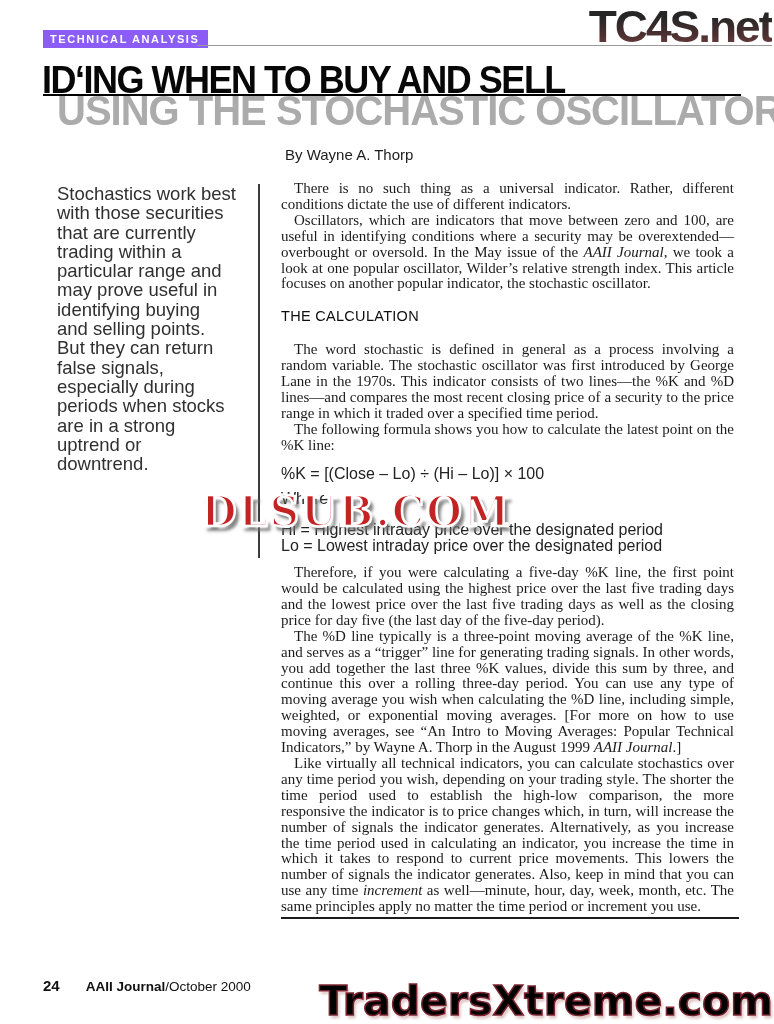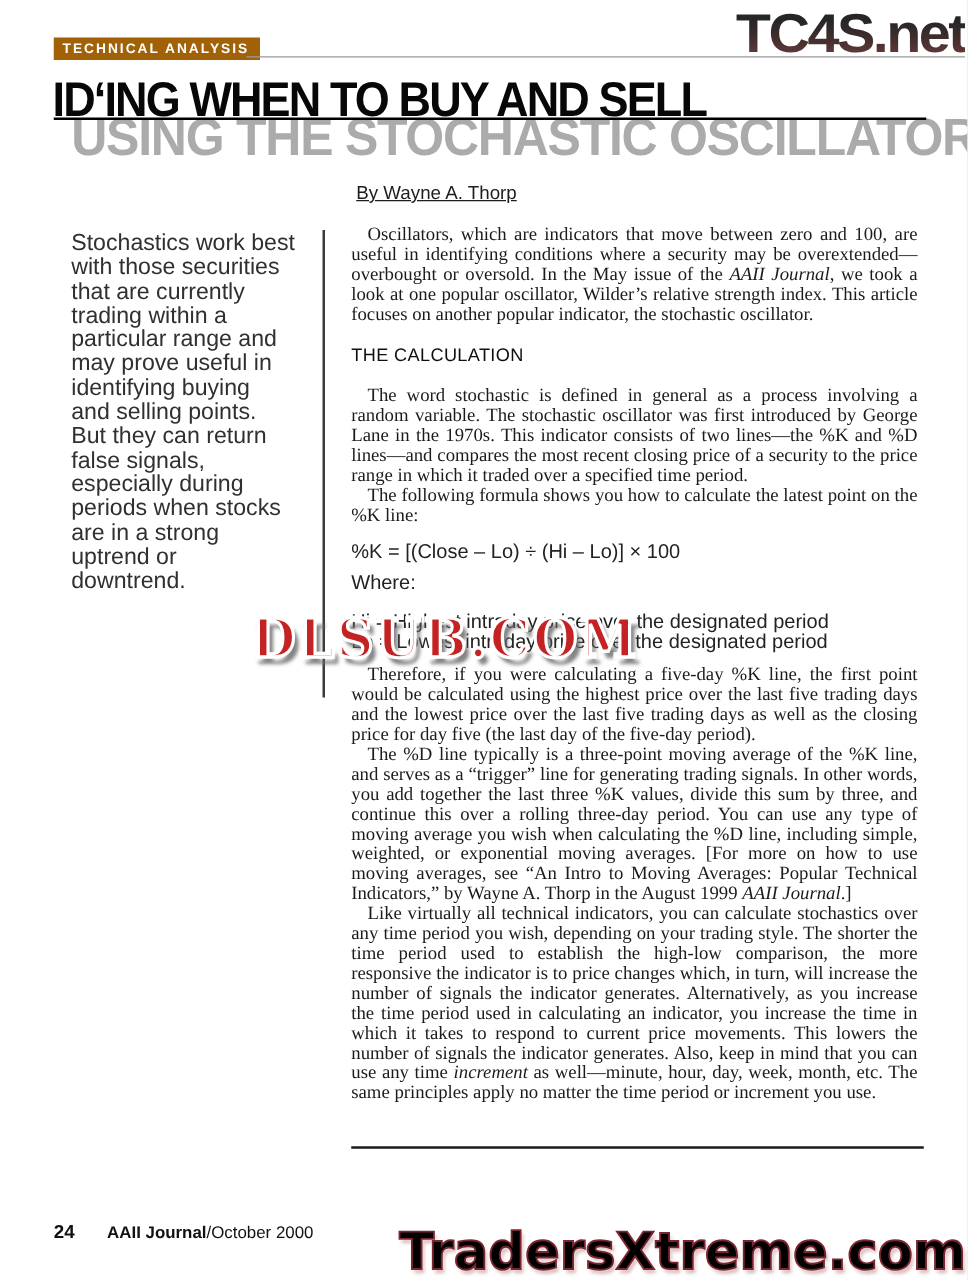--- a/index.html
+++ b/index.html
@@ -6,38 +6,38 @@
   .page {
     position:relative; width:774px; height:1024px; margin:0 auto;
     background:#ffffff; overflow:hidden;
     font-family:"Liberation Sans", sans-serif;
     -webkit-font-smoothing:antialiased;
   }
 
   
   .section-label {
     position:absolute; left:43px; top:30px;
-    background:#a16207; color:#ffffff;
+    background:#8b5cf6; color:#ffffff;
     font-size:11px; font-weight:bold; letter-spacing:1.6px;
     padding:3px 9px 3px 7px;
   }
   .header-rule { position:absolute; left:197px; top:45px; width:575px; height:1px; background:#9a9a9a; }
 
   .title1 {
     position:absolute; left:42px; top:57px;
     font-size:36px; font-weight:900; letter-spacing:-1.5px; color:#070707;
     transform:scaleY(1.08); transform-origin:left top; white-space:nowrap; z-index:1;
   }
   .title-underline { position:absolute; left:43px; top:94px; width:698px; height:2px; background:#000; z-index:3; }
   .title2 {
     position:absolute; left:57px; top:87px;
     font-size:40px; font-weight:900; letter-spacing:-1px; color:#ababab;
     transform:scaleY(1.05); transform-origin:left top; white-space:nowrap; z-index:2;
   }
-  .byline { position:absolute; left:285px; top:146px; font-size:15px; color:#1d1d1d;text-decoration:underline; }
+  .byline { position:absolute; left:285px; top:146px; font-size:15px; color:#1d1d1d; }
 
   
   .pullquote {
     position:absolute; left:57px; top:184px; width:202px;
     font-size:18.5px; line-height:19.3px; color:#303030;
     white-space:pre-line;
   }
   .v-divider { position:absolute; left:258px; top:184px; width:2px; height:374px; background:#3c3c3c; }
 
   
@@ -121,20 +121,21 @@
 But they can return
 false signals,
 especially during
 periods when stocks
 are in a strong
 uptrend or
 downtrend.</div>
   <div class="v-divider"></div>
 
   <div class="main">
+      <p><span>There is no such thing as a universal indicator. Rather, different conditions dictate the use of different indicators.</span></p>
       <p><span>Oscillators, which are indicators that move between zero and 100, are useful in identifying conditions where a security may be overextended—overbought or oversold. In the May issue of the </span><i>AAII Journal</i><span>, we took a look at one popular oscillator, Wilder’s relative strength index. This article focuses on another popular indicator, the stochastic oscillator.</span></p>
       <h3>THE CALCULATION</h3>
       <p><span>The word stochastic is defined in general as a process involving a random variable. The stochastic oscillator was first introduced by George Lane in the 1970s. This indicator consists of two lines—the %K and %D lines—and compares the most recent closing price of a security to the price range in which it traded over a specified time period.</span></p>
       <p><span>The following formula shows you how to calculate the latest point on the %K line:</span></p>
       <div class="formula">
         <div class="f-main">%K = [(Close – Lo) ÷ (Hi – Lo)] × 100</div>
         <div>Where:</div>
         <div>&nbsp;</div>
         <div>Hi = Highest intraday price over the designated period</div>
         <div>Lo = Lowest intraday price over the designated period</div>

